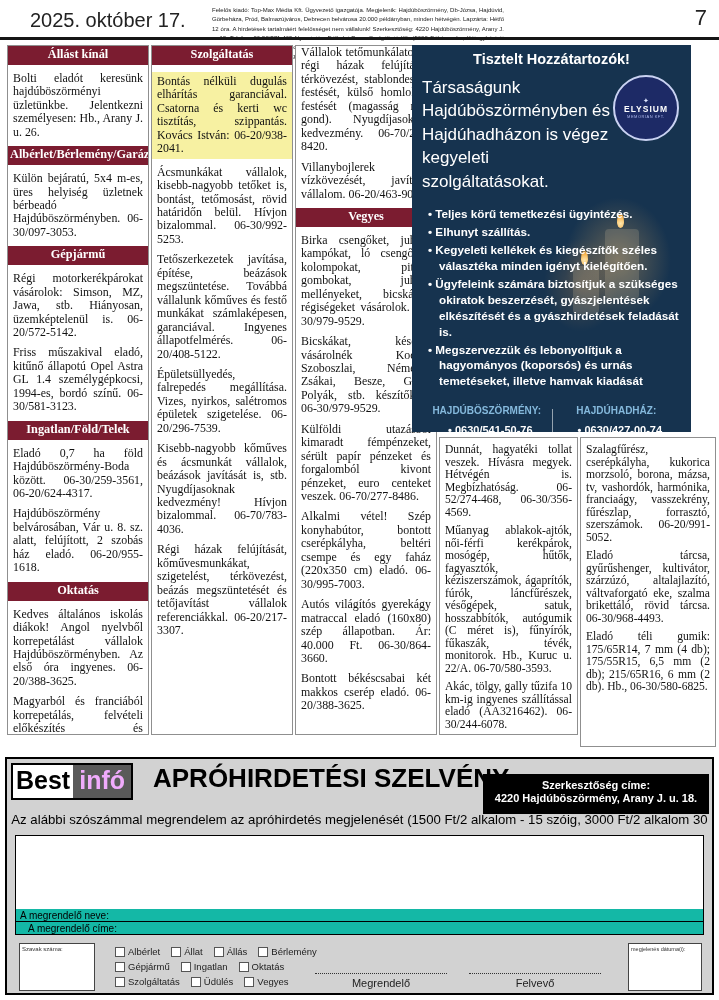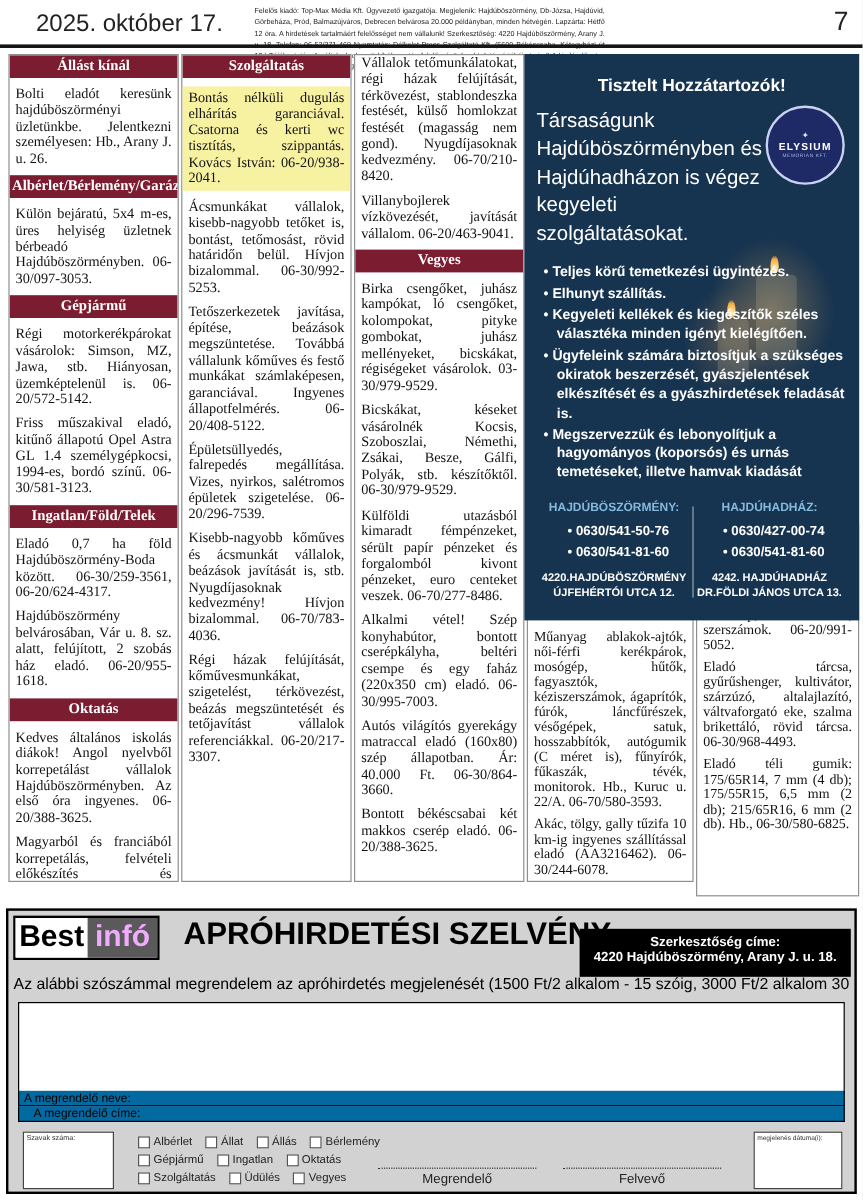--- a/index.html
+++ b/index.html
@@ -17,23 +17,23 @@
   .col{position:absolute;border:1px solid #8f8f8f;box-sizing:border-box;background:#fff;
        font-size:11.9px;line-height:1.13;text-align:justify;overflow:hidden;}
   .col.tight{font-size:11.6px;line-height:1.08;}
   .cat{background:#7b1c30;color:#fff;font-weight:bold;text-align:center;font-size:12.3px;
        padding:2px 2px 3px;margin-top:7px;}
   .ad{margin:7px 0;padding:0 5px;}
   .col.tight .ad{margin:6px 0;}
   .ad.hl{background:#f7f1a2;padding:3px 5px;}
   .col > :first-child{margin-top:0;}
   
-  .elysium{position:absolute;left:437px;top:45px;width:279px;height:472px;background:#16334f;
+  .elysium{position:absolute;left:412px;top:45px;width:279px;height:387px;background:#16334f;
            color:#fff;font-family:"Liberation Sans",sans-serif;box-sizing:border-box;
-           padding:16px 10px;overflow:hidden;}
+           padding:3px 10px;overflow:hidden;}
   .el-glow{position:absolute;pointer-events:none;}
   .g1{right:18px;top:150px;width:110px;height:130px;
       background:radial-gradient(ellipse at center,rgba(255,190,100,.35),rgba(255,190,100,0) 68%);}
   .g2{right:70px;top:190px;width:80px;height:100px;
       background:radial-gradient(ellipse at center,rgba(255,170,80,.22),rgba(255,170,80,0) 66%);}
   .flame{position:absolute;width:7px;height:15px;border-radius:50% 50% 50% 50%/62% 62% 38% 38%;
          background:radial-gradient(circle at 50% 70%,#ffe9b0,#f5a93c 70%,rgba(245,169,60,0));}
   .f1{right:67px;top:168px;} .f2{right:103px;top:205px;}
   .candle{position:absolute;background:rgba(235,210,170,.18);border-radius:4px;}
   .c1{right:52px;top:184px;width:34px;height:70px;} .c2{right:92px;top:221px;width:26px;height:48px;}
@@ -68,21 +68,21 @@
   .c-title{position:absolute;left:146px;top:4px;font-size:26px;font-weight:bold;color:#000;
            white-space:nowrap;}
   .c-addr{position:absolute;right:3px;top:3px;width:226px;height:40px;background:#000;color:#fff;
           text-align:center;font-weight:bold;margin-top:12px;}
   .c-addr .l1{font-size:11px;margin-top:5px;}
   .c-addr .l2{font-size:11px;margin-top:1px;}
   .c-order{position:absolute;left:4px;right:4px;top:50px;height:22px;text-align:center;
            font-size:13.2px;line-height:22px;color:#000;}
   .c-input{position:absolute;left:8px;right:8px;top:76px;height:74px;background:#fff;
            border:1px solid #000;}
-  .c-line{position:absolute;left:8px;right:8px;background:#0369a1;border:1px solid #000;
+  .c-line{position:absolute;left:8px;right:8px;background:#14b8a6;border:1px solid #000;
           border-top:none;font-size:10px;color:#000;padding:1px 0 0 4px;box-sizing:border-box;}
   .c-name{top:150px;height:13px;} .c-cime{top:163px;height:13px;padding-left:12px;}
   .c-footer{position:absolute;left:0;right:0;top:180px;bottom:0;}
   .words{position:absolute;left:12px;top:4px;width:76px;height:48px;background:#fff;
          border:1px solid #444;font-size:6px;color:#333;padding:2px;box-sizing:border-box;}
   .cbgroup{position:absolute;left:108px;top:7px;font-size:9.5px;color:#222;}
   .cbrow{display:flex;gap:11px;margin-bottom:4px;align-items:center;}
   .cbitem{display:inline-flex;align-items:center;}
   .cb{display:inline-block;width:8px;height:8px;background:#fff;border:1px solid #555;
       margin-right:3px;}

